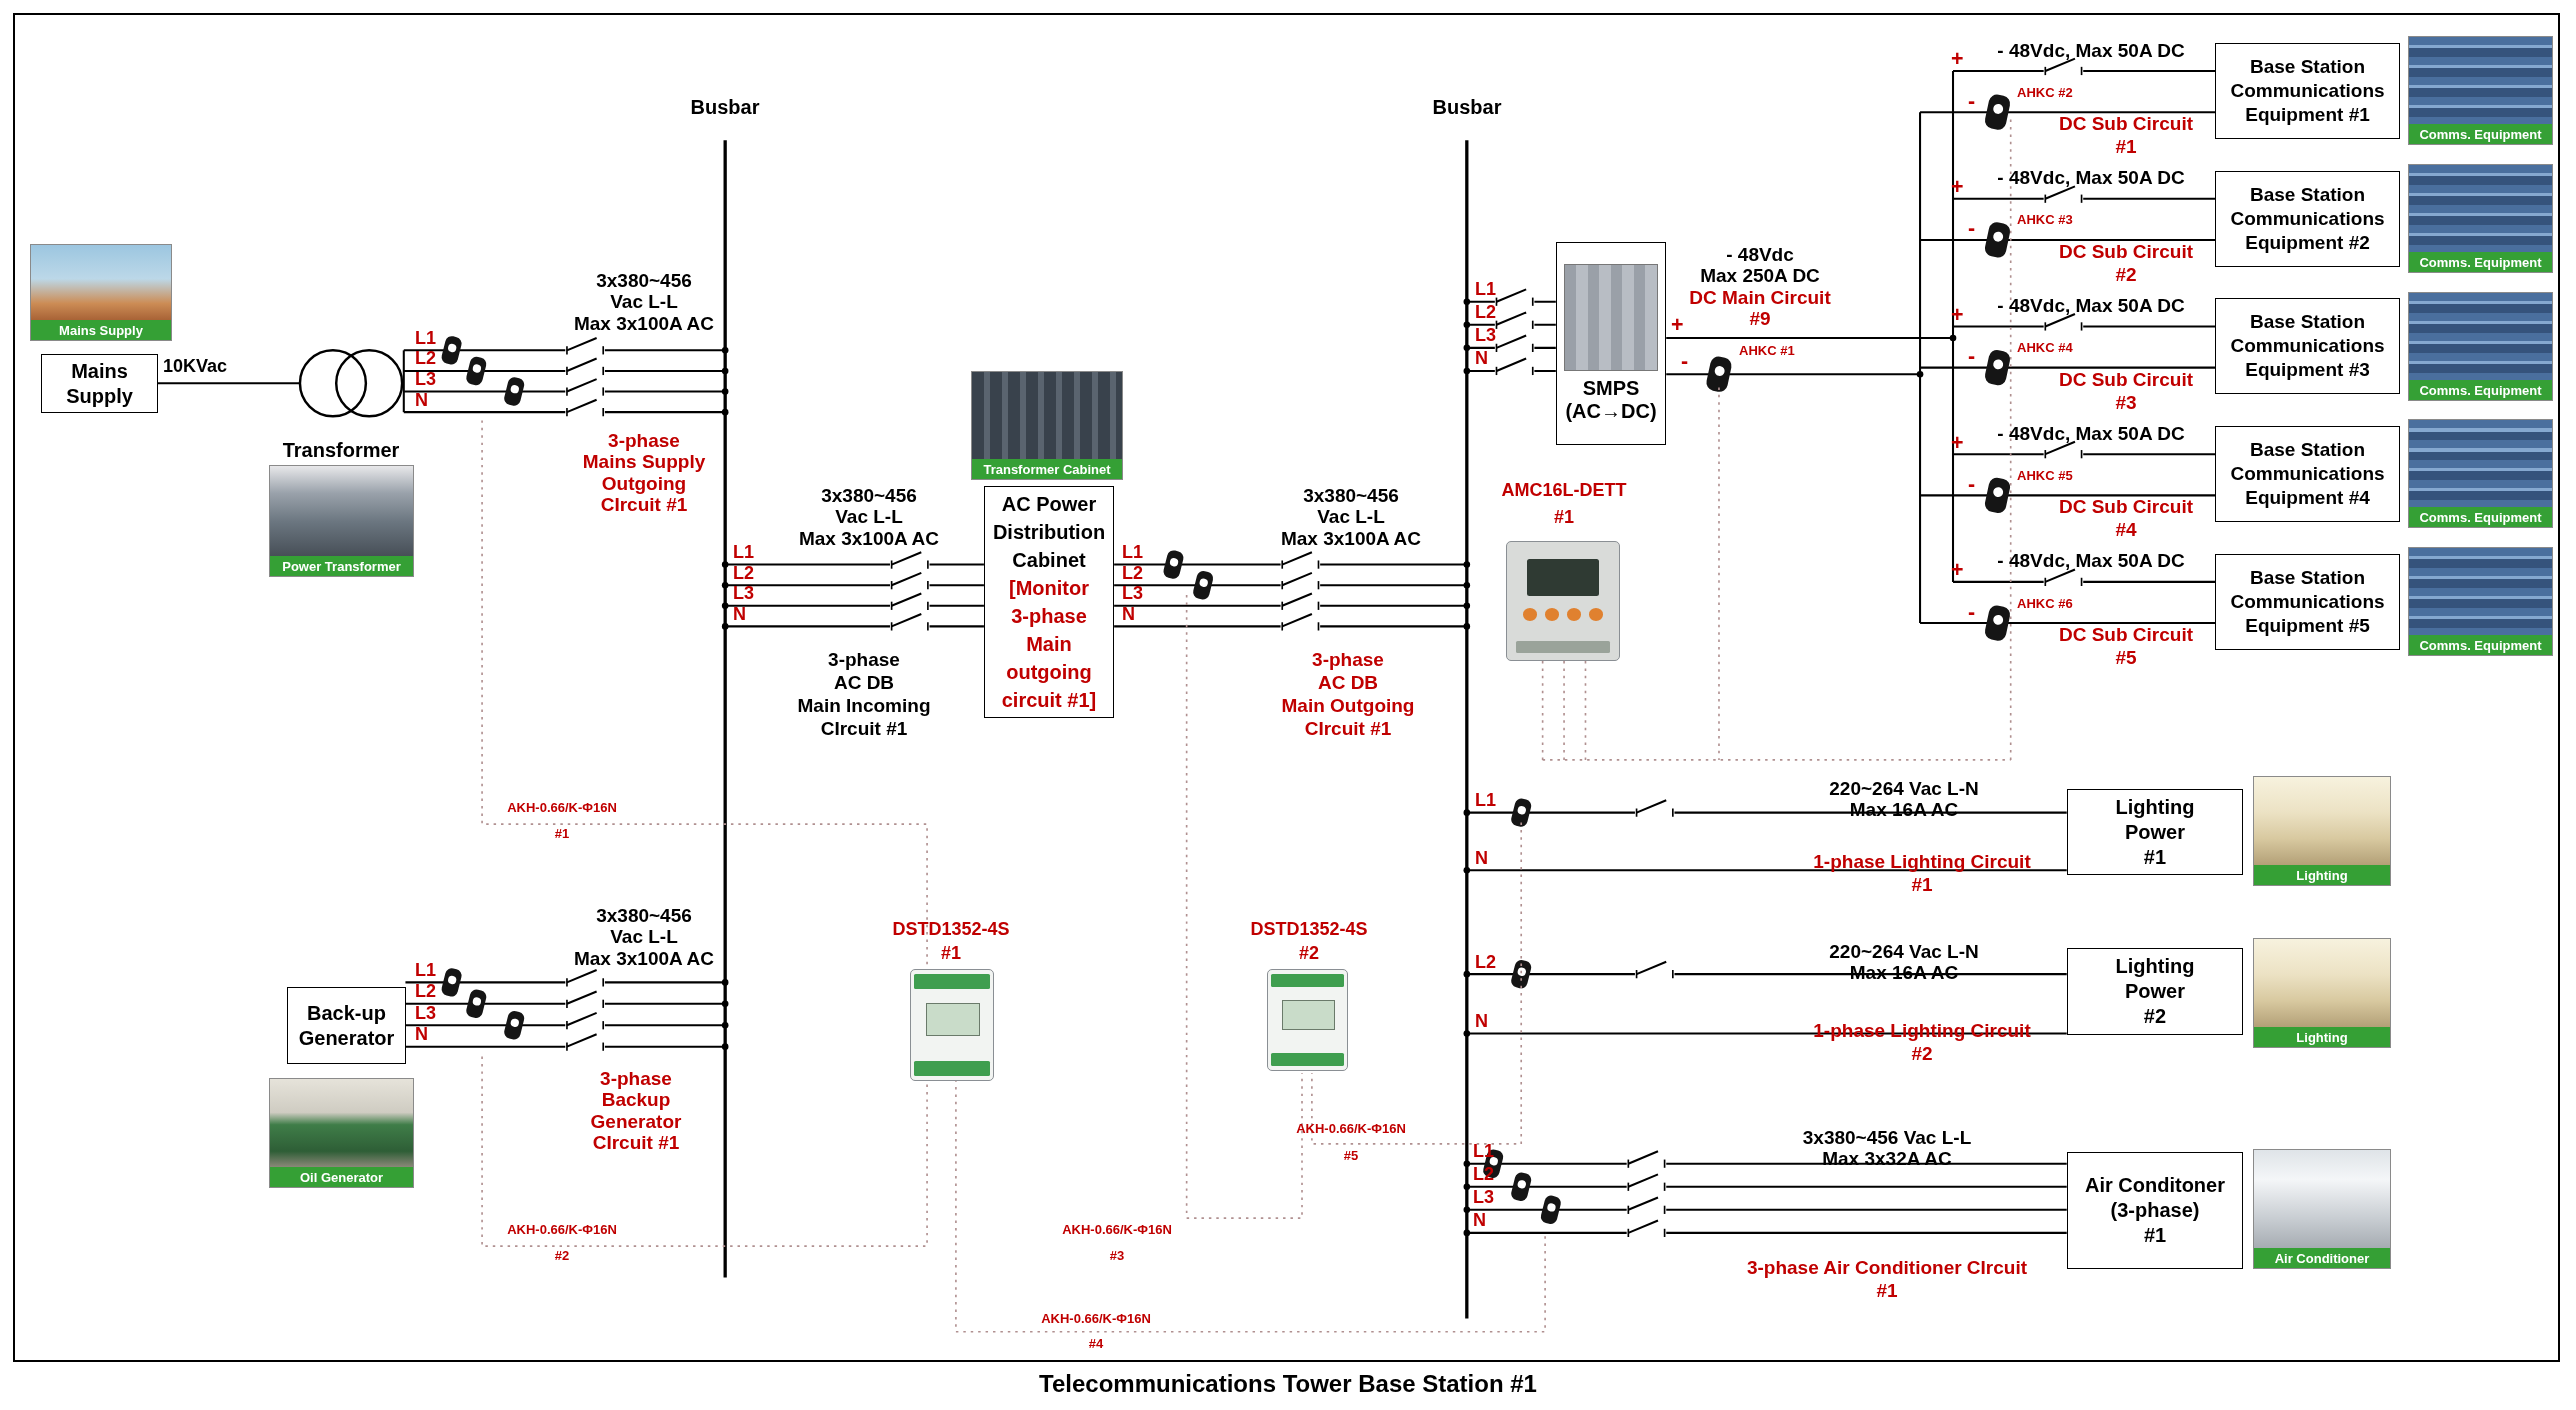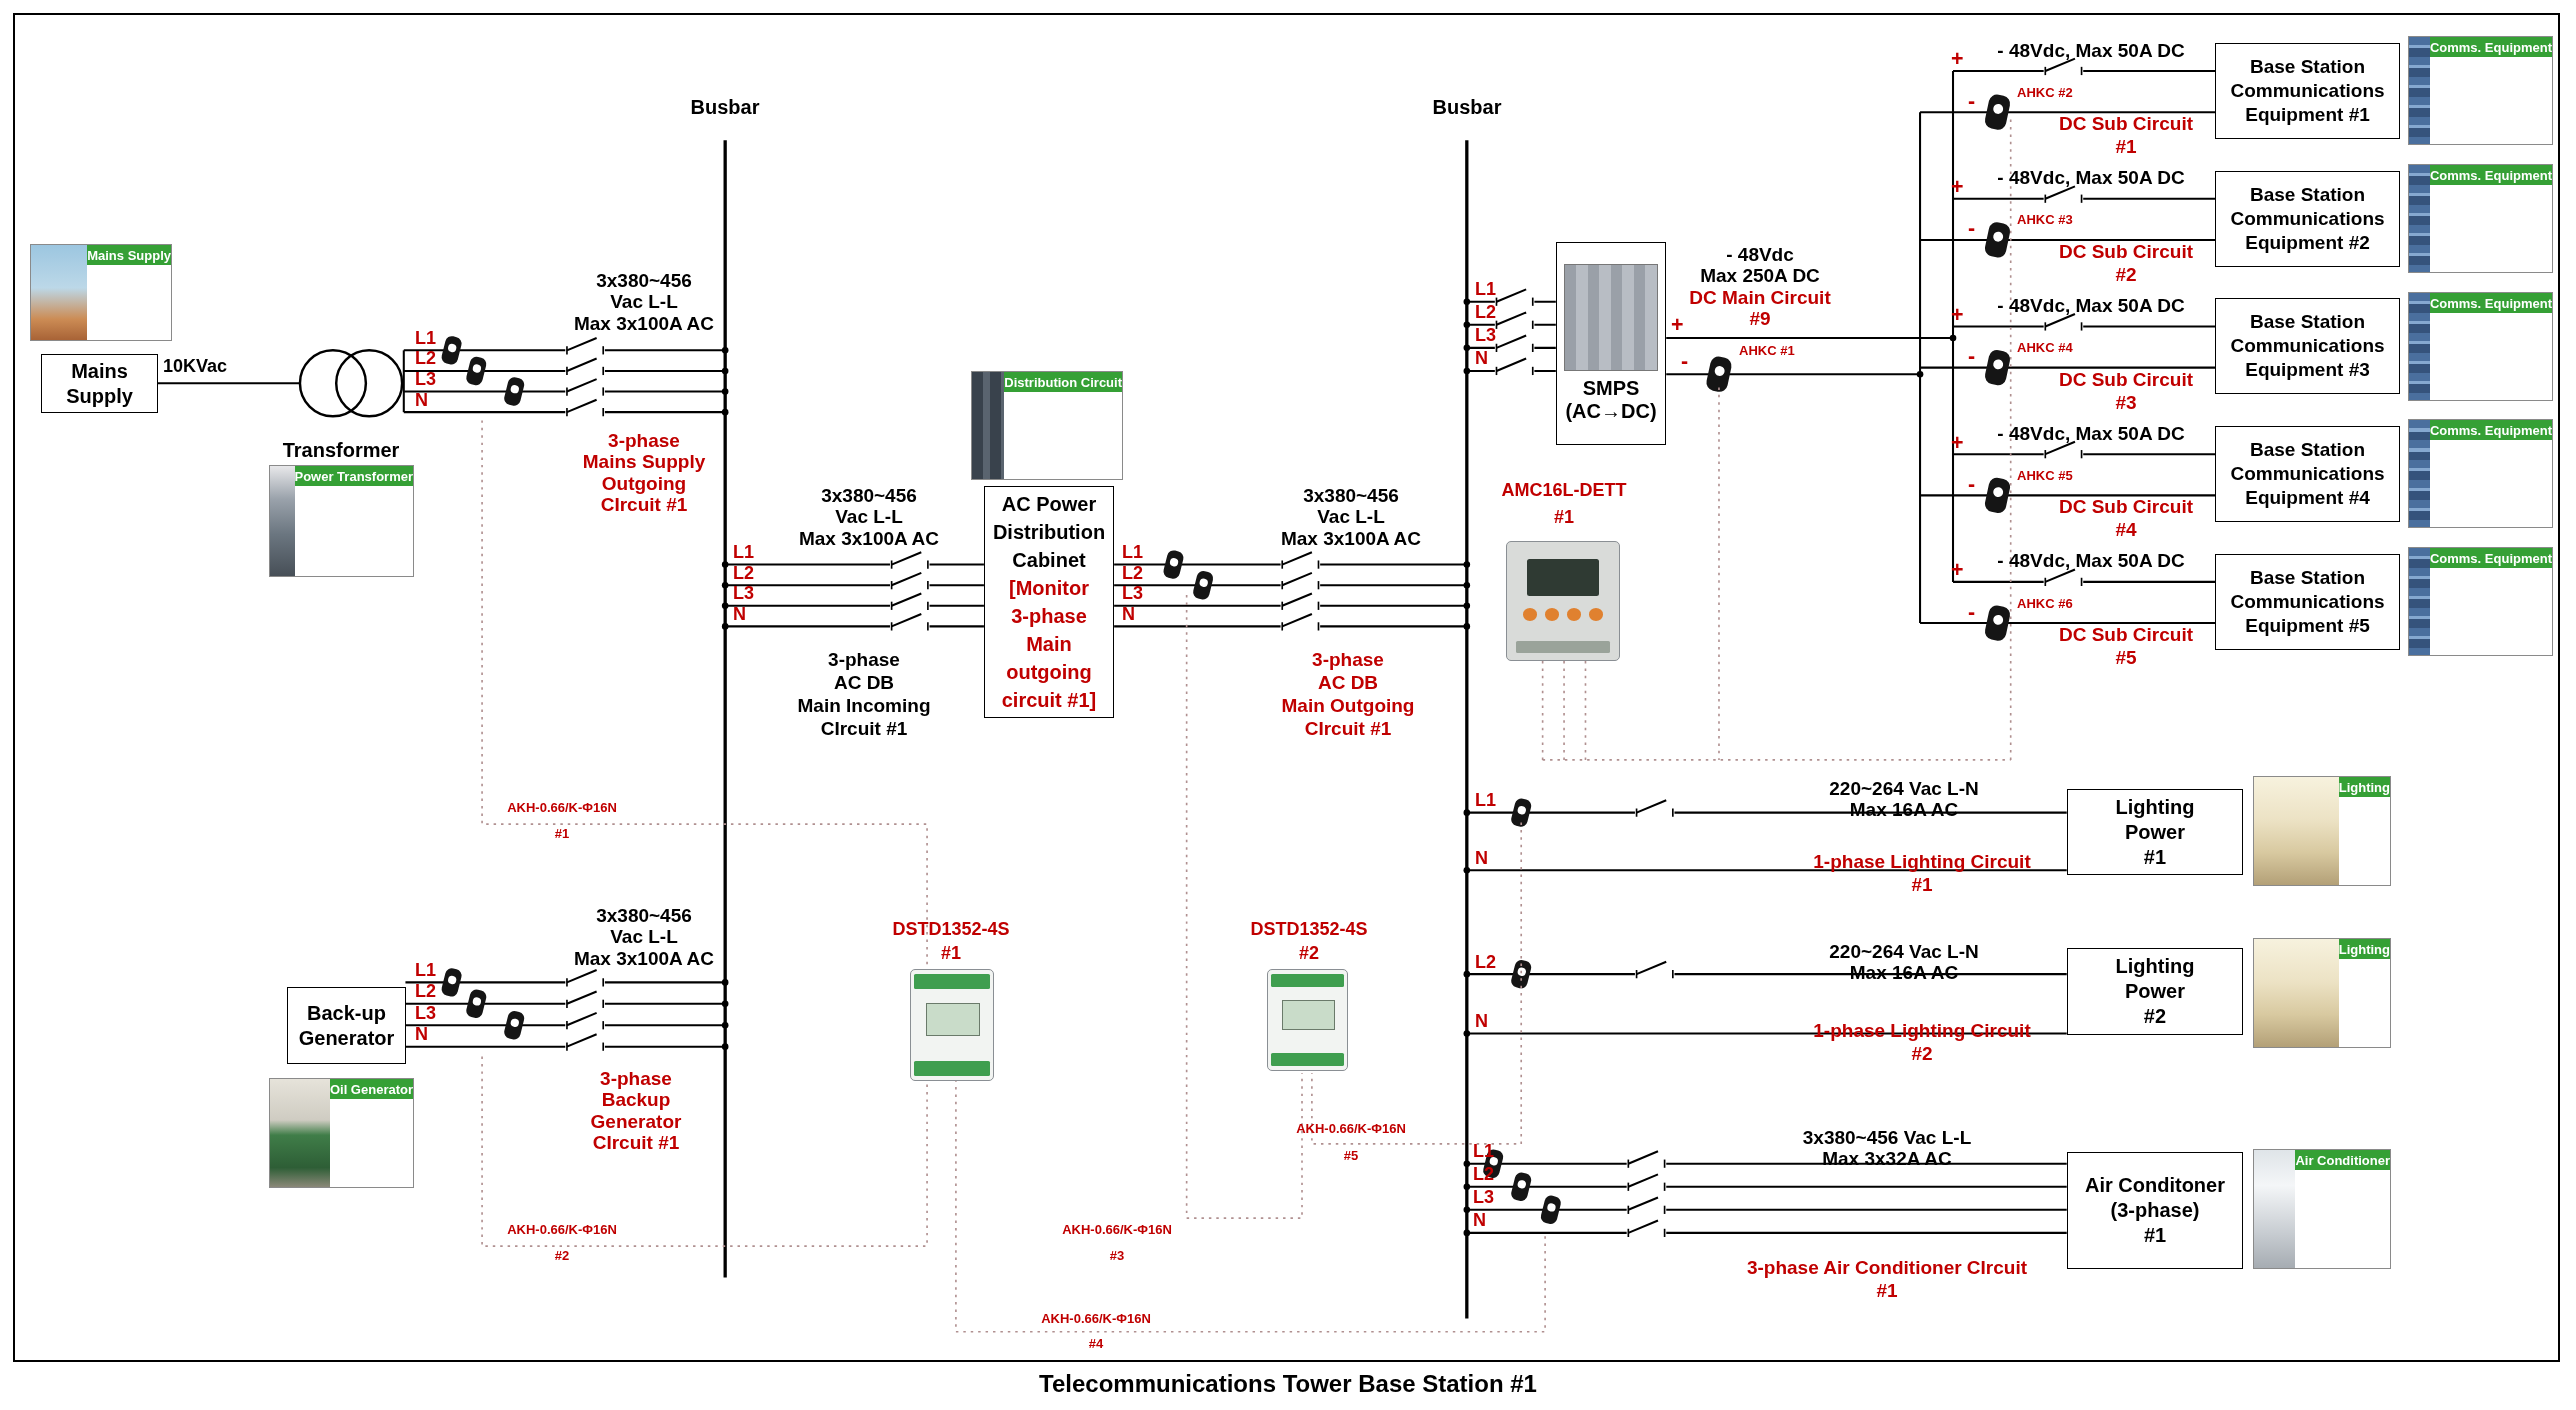--- a/index.html
+++ b/index.html
@@ -6,21 +6,21 @@
   #stage{position:relative;width:2576px;height:1411px;background:#fff;font-family:"Liberation Sans",sans-serif;overflow:hidden;}
   .frame{position:absolute;left:13px;top:13px;width:2547px;height:1349px;border:2.5px solid #000;box-sizing:border-box;}
   svg.wires{position:absolute;left:0;top:0;}
   .lbl{position:absolute;font-weight:bold;white-space:pre-line;color:#000;font-size:19px;line-height:21.4px;}
   .c{transform:translateX(-50%);text-align:center;}
   .red{color:#c00000;}
   .ph-lbl{position:absolute;color:#c00000;font-weight:bold;font-size:18px;line-height:18px;white-space:nowrap;}
   .sm{font-size:13px;line-height:13px;}
   .mark{position:absolute;color:#c00000;font-weight:bold;font-size:21.4px;line-height:20px;}
   .box{position:absolute;border:1.6px solid #000;background:#fff;display:flex;align-items:center;justify-content:center;text-align:center;font-weight:bold;font-size:20px;line-height:25px;white-space:pre-line;box-sizing:border-box;color:#000;}
-  .photo{position:absolute;display:flex;flex-direction:row;border:0.8px solid #8a8a8a;box-sizing:border-box;}
+  .photo{position:absolute;display:flex;flex-direction:column;border:0.8px solid #8a8a8a;box-sizing:border-box;}
   .photo .pimg{flex:1;}
   .photo .cap{height:20px;background:#35a035;color:#fff;font-size:13px;font-weight:bold;display:flex;align-items:center;justify-content:center;white-space:nowrap;}
   .i-sky{background:linear-gradient(180deg,#9cc6e0 0%,#bcd8e8 45%,#cc8c55 78%,#a86336 100%);}
   .i-trafo{background:linear-gradient(180deg,#e8e8ea 0%,#9aa2ab 30%,#6b7680 62%,#474f57 100%);}
   .i-cab{background:repeating-linear-gradient(90deg,#39424c 0 11.5px,#5a646f 11.5px 18px),#39424c;}
   .i-gen{background:linear-gradient(180deg,#e6e3da 0%,#cfccc2 38%,#3f7d48 52%,#2e5e36 82%,#8a8878 100%);}
   .i-comms{background:repeating-linear-gradient(180deg,#4a6f9e 0 8.2px,#85a8d0 8.2px 11.5px,#35537c 11.5px 20px);}
   .i-light{background:linear-gradient(180deg,#f7f2de 0%,#ece2c4 40%,#d8c9a0 70%,#b3a077 100%);}
   .i-ac{background:linear-gradient(180deg,#dfe4e8 0%,#f4f6f8 30%,#c8cdd2 70%,#a6acb2 100%);}
   .dev{position:absolute;border:1.6px solid #8a8f94;border-radius:5px;box-sizing:border-box;}
@@ -258,21 +258,21 @@
 Max 3x100A AC</div>
   <div class="lbl c red" style="left:636px;top:1068px">3-phase
 Backup
 Generator
 CIrcuit #1</div>
   <div class="ph-lbl sm c" style="left:562px;top:1223px">AKH-0.66/K-Φ16N</div>
   <div class="ph-lbl sm c" style="left:562px;top:1249px">#2</div>
 
   <div class="photo" style="left:971px;top:371px;width:152px;height:109px">
     <div class="pimg i-cab"></div>
-    <div class="cap">Distribution Circuit</div>
+    <div class="cap">Transformer Cabinet</div>
   </div>
   <div class="box" style="left:984px;top:486px;width:130px;height:232px;flex-direction:column;line-height:28px">
     <div style="white-space:pre-line">AC Power
 Distribution
 Cabinet</div>
     <div class="red" style="white-space:pre-line">[Monitor
 3-phase
 Main
 outgoing
 circuit #1]</div>

